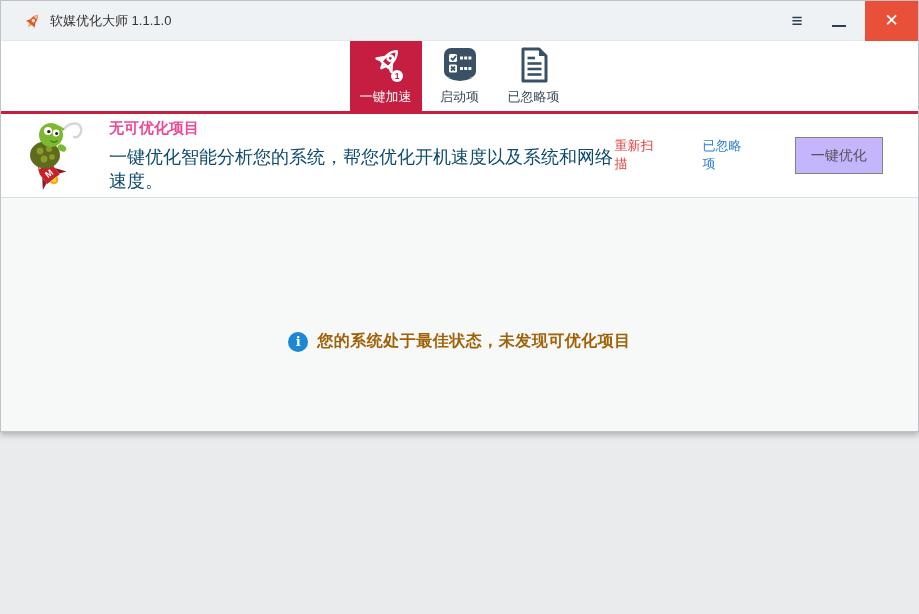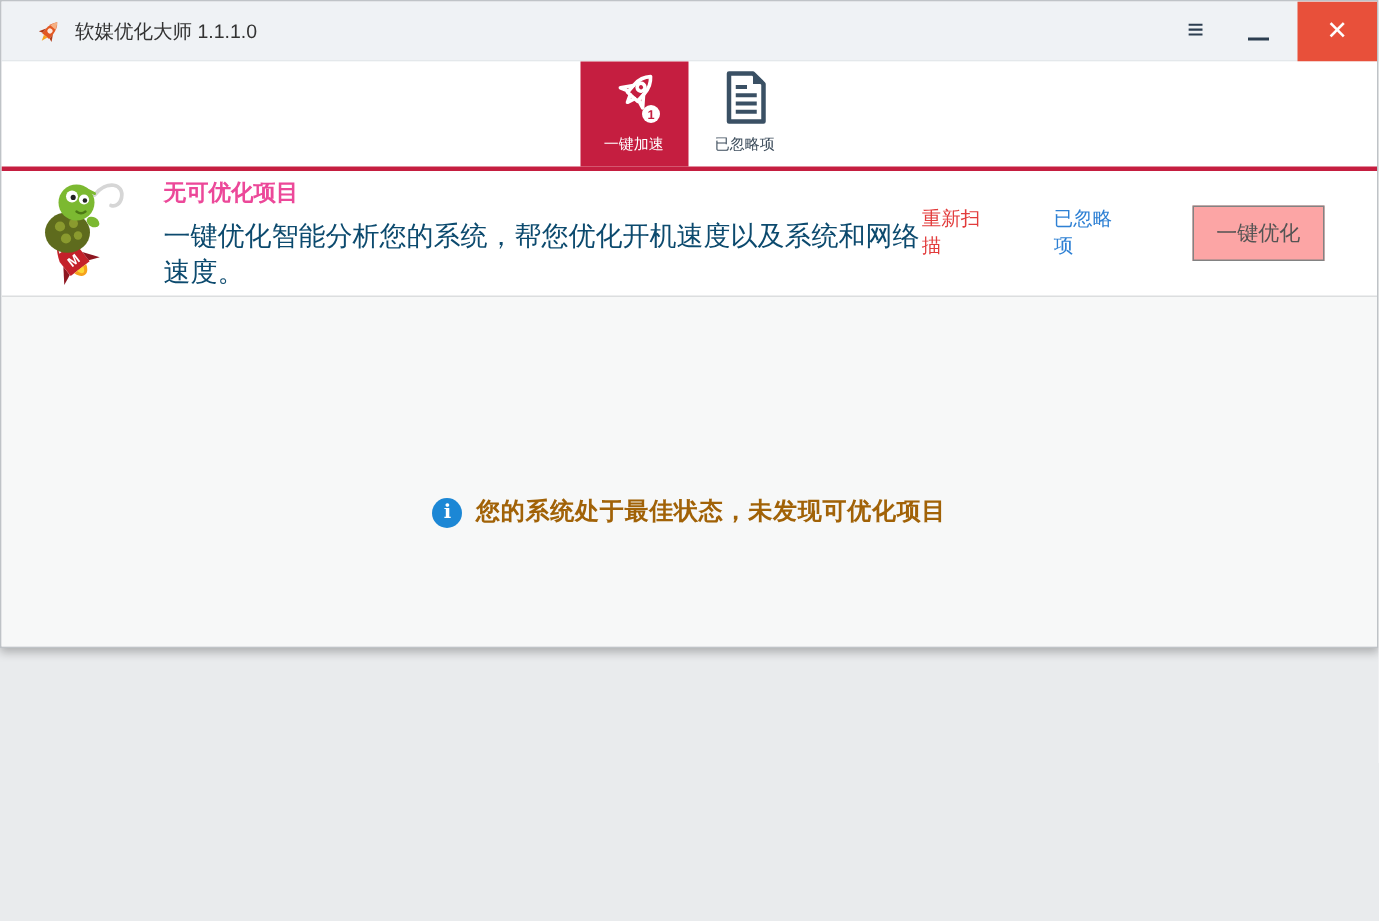--- a/index.html
+++ b/index.html
@@ -37,41 +37,41 @@
   .navbar{
     height:70px; flex:0 0 70px; background:#fff;
     display:flex; justify-content:center; align-items:stretch; gap:2px;
   }
   .nav-rule{ height:3px; flex:0 0 3px; background:#C51E40; }
   .tab{
     width:72px; display:flex; flex-direction:column; align-items:center;
     justify-content:flex-end; padding-bottom:7px; cursor:pointer;
   }
   .tab .tab-icon{ flex:1; display:flex; align-items:center; justify-content:center; }
-  .tab-label{ font-size:10px; color:#3D4D5C; line-height:15px; }
+  .tab-label{ font-size:13px; color:#3D4D5C; line-height:15px; }
   .tab.active{ background:#C51E40; }
   .tab.active .tab-label{ color:#fff; }
 
   
   .header{
     height:84px; flex:0 0 84px; background:#fff;
     border-bottom:1px solid #DCDEDF;
     display:flex; align-items:center; position:relative;
   }
   .mascot{ position:absolute; left:20px; top:4px; }
   .header-text{ margin-left:108px; }
   .header-title{ font-size:15px; font-weight:bold; color:#ec4899; margin-bottom:7px; }
   .header-desc{ font-size:18px; color:#0c4a6e; }
   .header-actions{ margin-left:auto; display:flex; }
   .link{ font-size:13px; text-decoration:none; cursor:pointer; }
   .link-rescan{ color:#E23C3C; }
   .link-ignored{ color:#2E80D4; margin-left:44px; }
   .optimize-btn{
     margin-left:48px; margin-right:35px;
-    width:104px; height:37px; background:#fca5a5;
+    width:104px; height:37px; background:#c4b5fd;
     border:1px solid #828282; color:#545454;
     font-size:14px; font-family:inherit; cursor:default;
   }
 
   
   .content{ flex:1; background:#F7F8F8; position:relative; }
   .empty-state{
     position:absolute; top:133px; left:0; right:0;
     display:flex; align-items:center; justify-content:center; gap:9px;
   }
@@ -123,20 +123,43 @@
             <path d="M19 21 L21 26 L23 21"></path>
             <circle cx="21" cy="12.5" r="2.6"></circle>
           </g>
           <circle cx="32" cy="32" r="6" fill="#fff"></circle>
           <text x="32" y="35.4" font-size="8.5" font-weight="bold" fill="#C51E40" text-anchor="middle">1</text>
         </svg>
       </div>
       <span class="tab-label">一键加速</span>
     </div>
 
+    <div class="tab">
+      <div class="tab-icon">
+        <svg width="40" height="40" viewBox="0 0 40 40">
+          <rect x="4" y="3" width="32" height="30" rx="7" fill="#3A5064"></rect>
+          <path d="M8 33 Q20 39 32 33 Z" fill="#3A5064"></path>
+          <rect x="9" y="9" width="8" height="8" rx="1.5" fill="#fff"></rect>
+          <path d="M11 13 l1.8 1.8 L16 11" stroke="#3A5064" stroke-width="1.8" fill="none"></path>
+          <g fill="#fff">
+              <rect x="20" y="11.5" width="3" height="3"></rect>
+              <rect x="24.2" y="11.5" width="3" height="3"></rect>
+              <rect x="28.4" y="11.5" width="3" height="3"></rect>
+            </g>
+          <rect x="9" y="19.5" width="8" height="8" rx="1.5" fill="#fff"></rect>
+          <path d="M11 21.5 l4 4 M15 21.5 l-4 4" stroke="#3A5064" stroke-width="1.8"></path>
+          <g fill="#fff">
+              <rect x="20" y="22" width="3" height="3"></rect>
+              <rect x="24.2" y="22" width="3" height="3"></rect>
+              <rect x="28.4" y="22" width="3" height="3"></rect>
+            </g>
+        </svg>
+      </div>
+      <span class="tab-label">启动项</span>
+    </div>
 
     <div class="tab">
       <div class="tab-icon">
         <svg width="40" height="40" viewBox="0 0 40 40">
           <path d="M9 4 L25 4 L32 11 L32 36 L9 36 Z" fill="#fff" stroke="#3A5064" stroke-width="3" stroke-linejoin="round"></path>
           <path d="M25 4 L25 11 L32 11 Z" fill="#3A5064"></path>
           <g stroke="#3A5064" stroke-width="2.6">
             <line x1="13.5" y1="13" x2="21" y2="13"></line>
             <line x1="13.5" y1="18.5" x2="27.5" y2="18.5"></line>
             <line x1="13.5" y1="24" x2="27.5" y2="24"></line>

